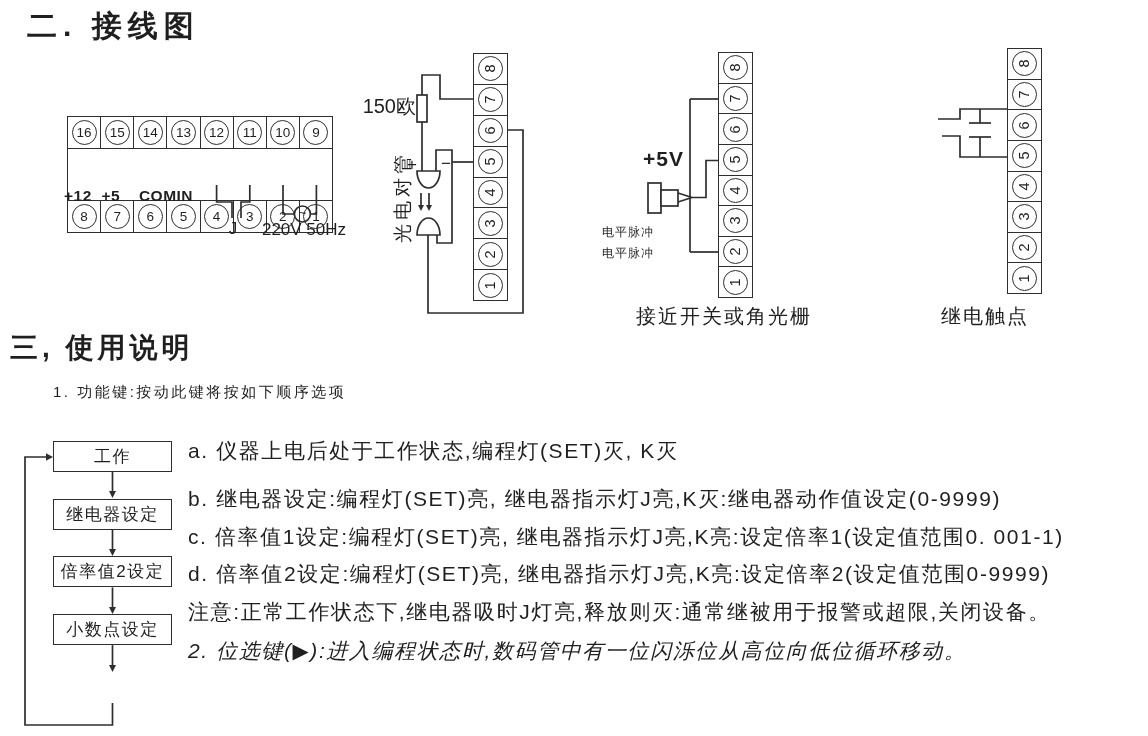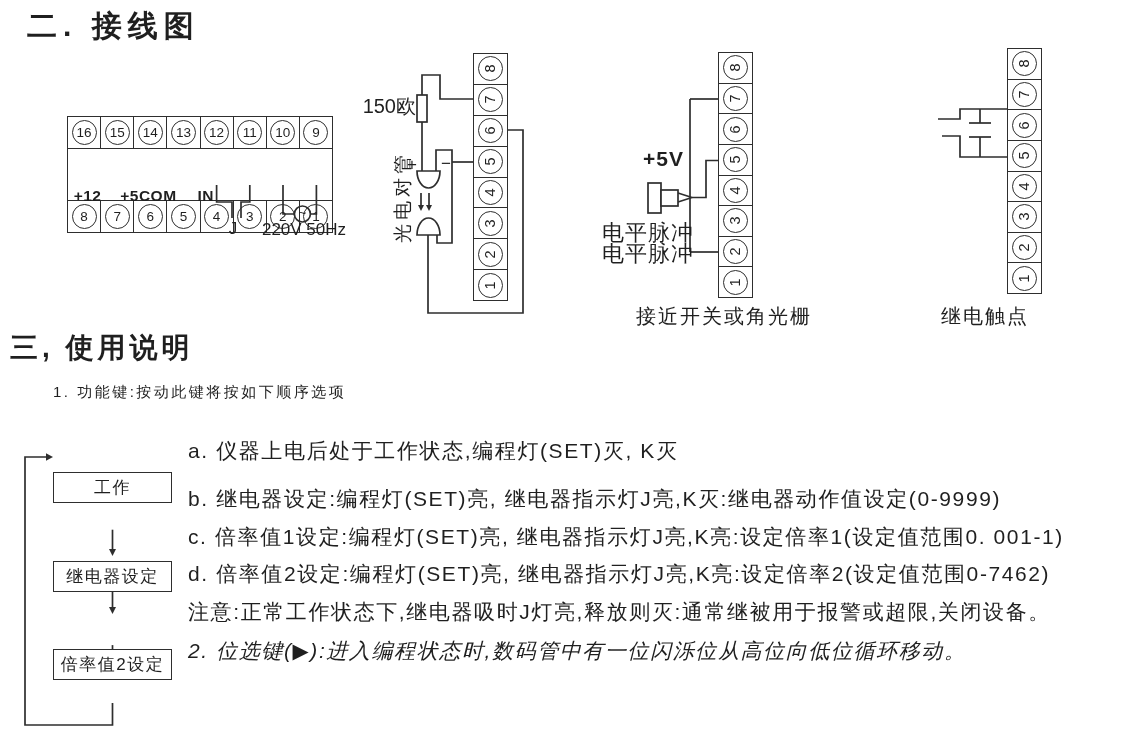--- a/index.html
+++ b/index.html
@@ -37,32 +37,32 @@
   
   .lab-150{left:354px;top:93px;width:62px;text-align:right;font-size:20px;}
   .lab-photo{left:403px;top:197px;transform:translate(-50%,-50%) rotate(-90deg);
              font-size:19px;letter-spacing:4px;}
   .lab-plus{left:407px;top:155px;font-size:17px;}
   .lab-minus{left:441px;top:154px;font-size:17px;}
   .lab-j{left:225px;top:219px;width:16px;text-align:center;font-size:17px;}
   .lab-tilde{left:294px;top:205px;width:17px;text-align:center;font-size:13px;}
   .lab-power{left:254px;top:220px;width:100px;text-align:center;font-size:17px;}
   .lab-5v{left:643px;top:147px;font-size:21px;font-weight:600;letter-spacing:1px;}
-  .lab-pulse{left:602px;top:222px;font-size:22px;letter-spacing:1px;line-height:21px;}
+  .lab-pulse{left:602px;top:222px;font-size:12px;letter-spacing:1px;line-height:21px;}
   .lab-pulse span{display:block;}
   .lab-machine{left:862px;top:166px;font-size:19px;letter-spacing:3px;}
   .cap-pulse{left:636px;top:303px;font-size:20px;letter-spacing:2px;}
   .cap-contact{left:941px;top:303px;font-size:20px;letter-spacing:2px;}
   .pinlabels{position:absolute;left:64px;top:187px;width:150px;display:flex;}
-  .pinlabels span{flex:1;text-align:right;font-size:15.5px;font-weight:600;letter-spacing:0.5px;}
+  .pinlabels span{flex:1;text-align:left;font-size:15.5px;font-weight:600;letter-spacing:0.5px;}
 
   
   .flow{position:absolute;left:53px;top:441px;display:flex;flex-direction:column;gap:26.7px;}
   .fbox{width:119px;height:31px;border:1.8px solid #2e2e2e;box-sizing:border-box;background:#fff;
-        display:flex;align-items:center;justify-content:center;font-size:17px;letter-spacing:1.5px;margin-top:31px;}
+        display:flex;align-items:center;justify-content:center;font-size:17px;letter-spacing:1.5px;}
 
   
   .ulines{position:absolute;left:188px;top:0;width:960px;height:736px;}
   .uline{position:absolute;left:0;white-space:nowrap;font-size:21px;letter-spacing:1.6px;}
   .uline:nth-child(1){top:437px;}
   .uline:nth-child(2){top:485px;}
   .uline:nth-child(3){top:523px;}
   .uline:nth-child(4){top:560px;}
   .uline:nth-child(5){top:598px;}
   .uline:nth-child(6){top:637px;font-style:italic;}
@@ -299,25 +299,26 @@
   <span class="abs cap-contact">继电触点</span>
 
   <div class="abs title3">三, 使用说明</div>
   <div class="abs intro">1. 功能键:按动此键将按如下顺序选项</div>
 
   <div class="flow">
 
   <div class="fbox">工作</div>
       <div class="fbox">继电器设定</div>
       <div class="fbox">倍率值2设定</div>
+      <div class="fbox">小数点设定</div>
     </div>
 
   <div class="ulines">
 
   <div class="uline">a. 仪器上电后处于工作状态,编程灯(SET)灭, K灭</div>
       <div class="uline">b. 继电器设定:编程灯(SET)亮, 继电器指示灯J亮,K灭:继电器动作值设定(0-9999)</div>
       <div class="uline">c. 倍率值1设定:编程灯(SET)亮, 继电器指示灯J亮,K亮:设定倍率1(设定值范围0. 001-1)</div>
-      <div class="uline">d. 倍率值2设定:编程灯(SET)亮, 继电器指示灯J亮,K亮:设定倍率2(设定值范围0-7462)</div>
+      <div class="uline">d. 倍率值2设定:编程灯(SET)亮, 继电器指示灯J亮,K亮:设定倍率2(设定值范围0-9999)</div>
       <div class="uline">注意:正常工作状态下,继电器吸时J灯亮,释放则灭:通常继被用于报警或超限,关闭设备。</div>
       <div class="uline">2. 位选键(▶):进入编程状态时,数码管中有一位闪泺位从高位向低位循环移动。</div>
     </div>
 
 </div>
 
 </body></html>

